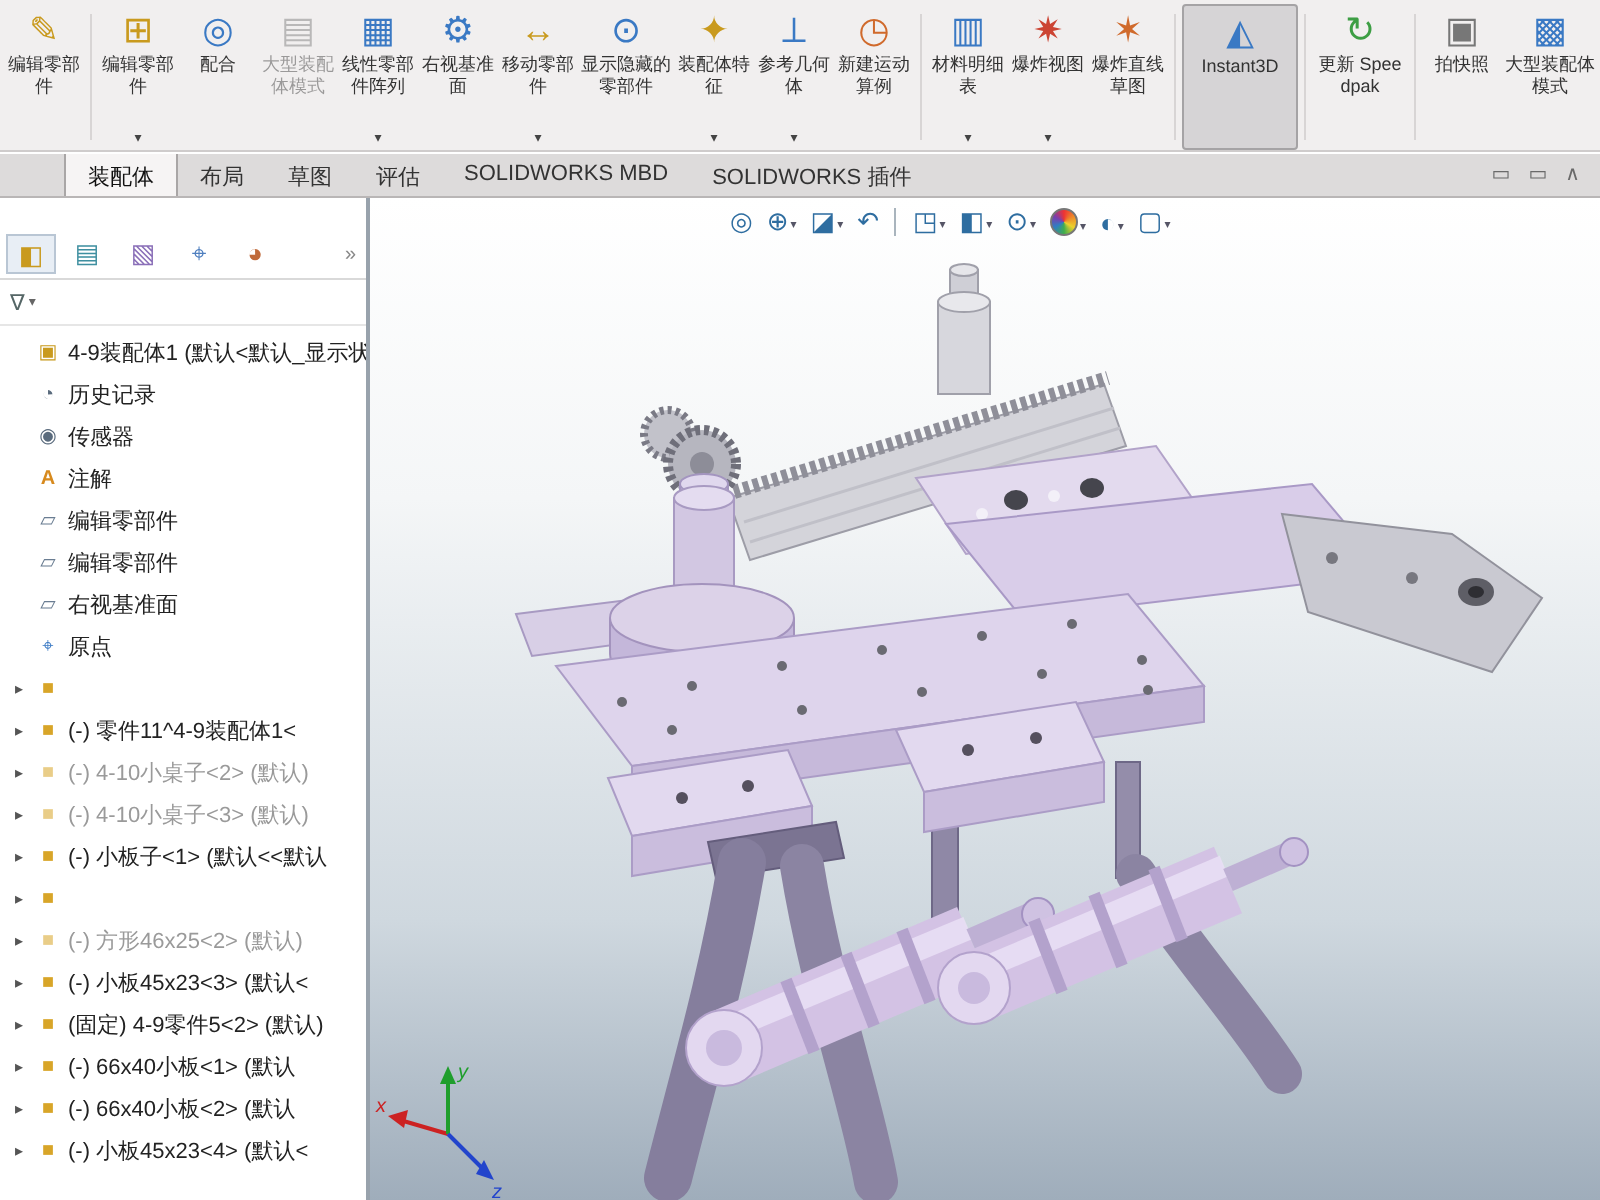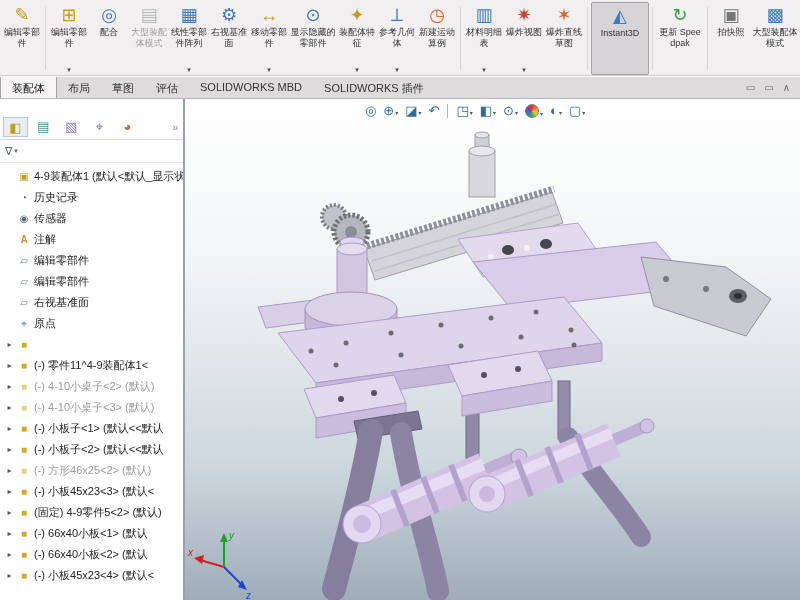--- a/index.html
+++ b/index.html
@@ -18,21 +18,21 @@
   .rbtn.disabled{opacity:.45;}
   .rbtn.pressed{background:#d6d4d6;border:1px solid #a5a3a5;border-radius:2px;}
   .rsep{width:1px;background:#d8d5d5;margin:5px 3px;flex:none;}
   .c-y{color:#c99a1e;} .c-b{color:#3a79c4;} .c-o{color:#d06a2c;}
   .c-r{color:#cc4433;} .c-g{color:#3d9e44;} .c-gr{color:#777;}
 
   
   .tabbar{position:absolute;top:77px;left:0;width:800px;height:22px;background:#dddbdb;
           border-bottom:1px solid #b9b6b6;display:flex;align-items:stretch;font-size:11px;box-sizing:border-box;}
   .tab{padding:4px 11px 0 11px;color:#333;box-sizing:border-box;}
-  .tab.active{background:#f6f4f4;border-left:1px solid #a9a6a6;border-right:1px solid #a9a6a6;color:#111;}
+  .tab.active{background:#f6f4f4;border-left:1px solid #a9a6a6;border-right:1px solid #a9a6a6;color:#111;margin-left:32px;}
   .tabbar-right{margin-left:auto;display:flex;align-items:center;gap:9px;padding:0 10px;color:#6a6a6a;font-size:10px;}
 
   
   .main{position:absolute;top:99px;left:0;width:800px;height:501px;display:flex;}
 
   
   .panel{width:185px;flex:none;background:#fff;border-right:2px solid #98a2ac;display:flex;
          flex-direction:column;font-size:11px;box-sizing:border-box;padding-top:16px;}
   .ptabs{height:24px;display:flex;align-items:center;gap:3px;padding:0 3px;border-bottom:1px solid #d9d9d9;flex:none;}
   .ptab{width:25px;height:20px;text-align:center;font-size:13px;line-height:20px;color:#4f7fbf;}
@@ -242,21 +242,20 @@
           <span class="tlabel">(-) 4-10小桌子&lt;3&gt; (默认)</span>
         </div>
       <div class="trow">
           <span class="arr">▸</span>
           <span class="tico t-part">■</span>
           <span class="tlabel">(-) 小板子&lt;1&gt; (默认&lt;&lt;默认</span>
         </div>
       <div class="trow">
           <span class="arr">▸</span>
           <span class="tico t-part">■</span>
-          <span class="tlabel">(-) 小板子&lt;2&gt; (默认&lt;&lt;默认</span>
         </div>
       <div class="trow muted">
           <span class="arr">▸</span>
           <span class="tico t-part">■</span>
           <span class="tlabel">(-) 方形46x25&lt;2&gt; (默认)</span>
         </div>
       <div class="trow">
           <span class="arr">▸</span>
           <span class="tico t-part">■</span>
           <span class="tlabel">(-) 小板45x23&lt;3&gt; (默认&lt;</span>

